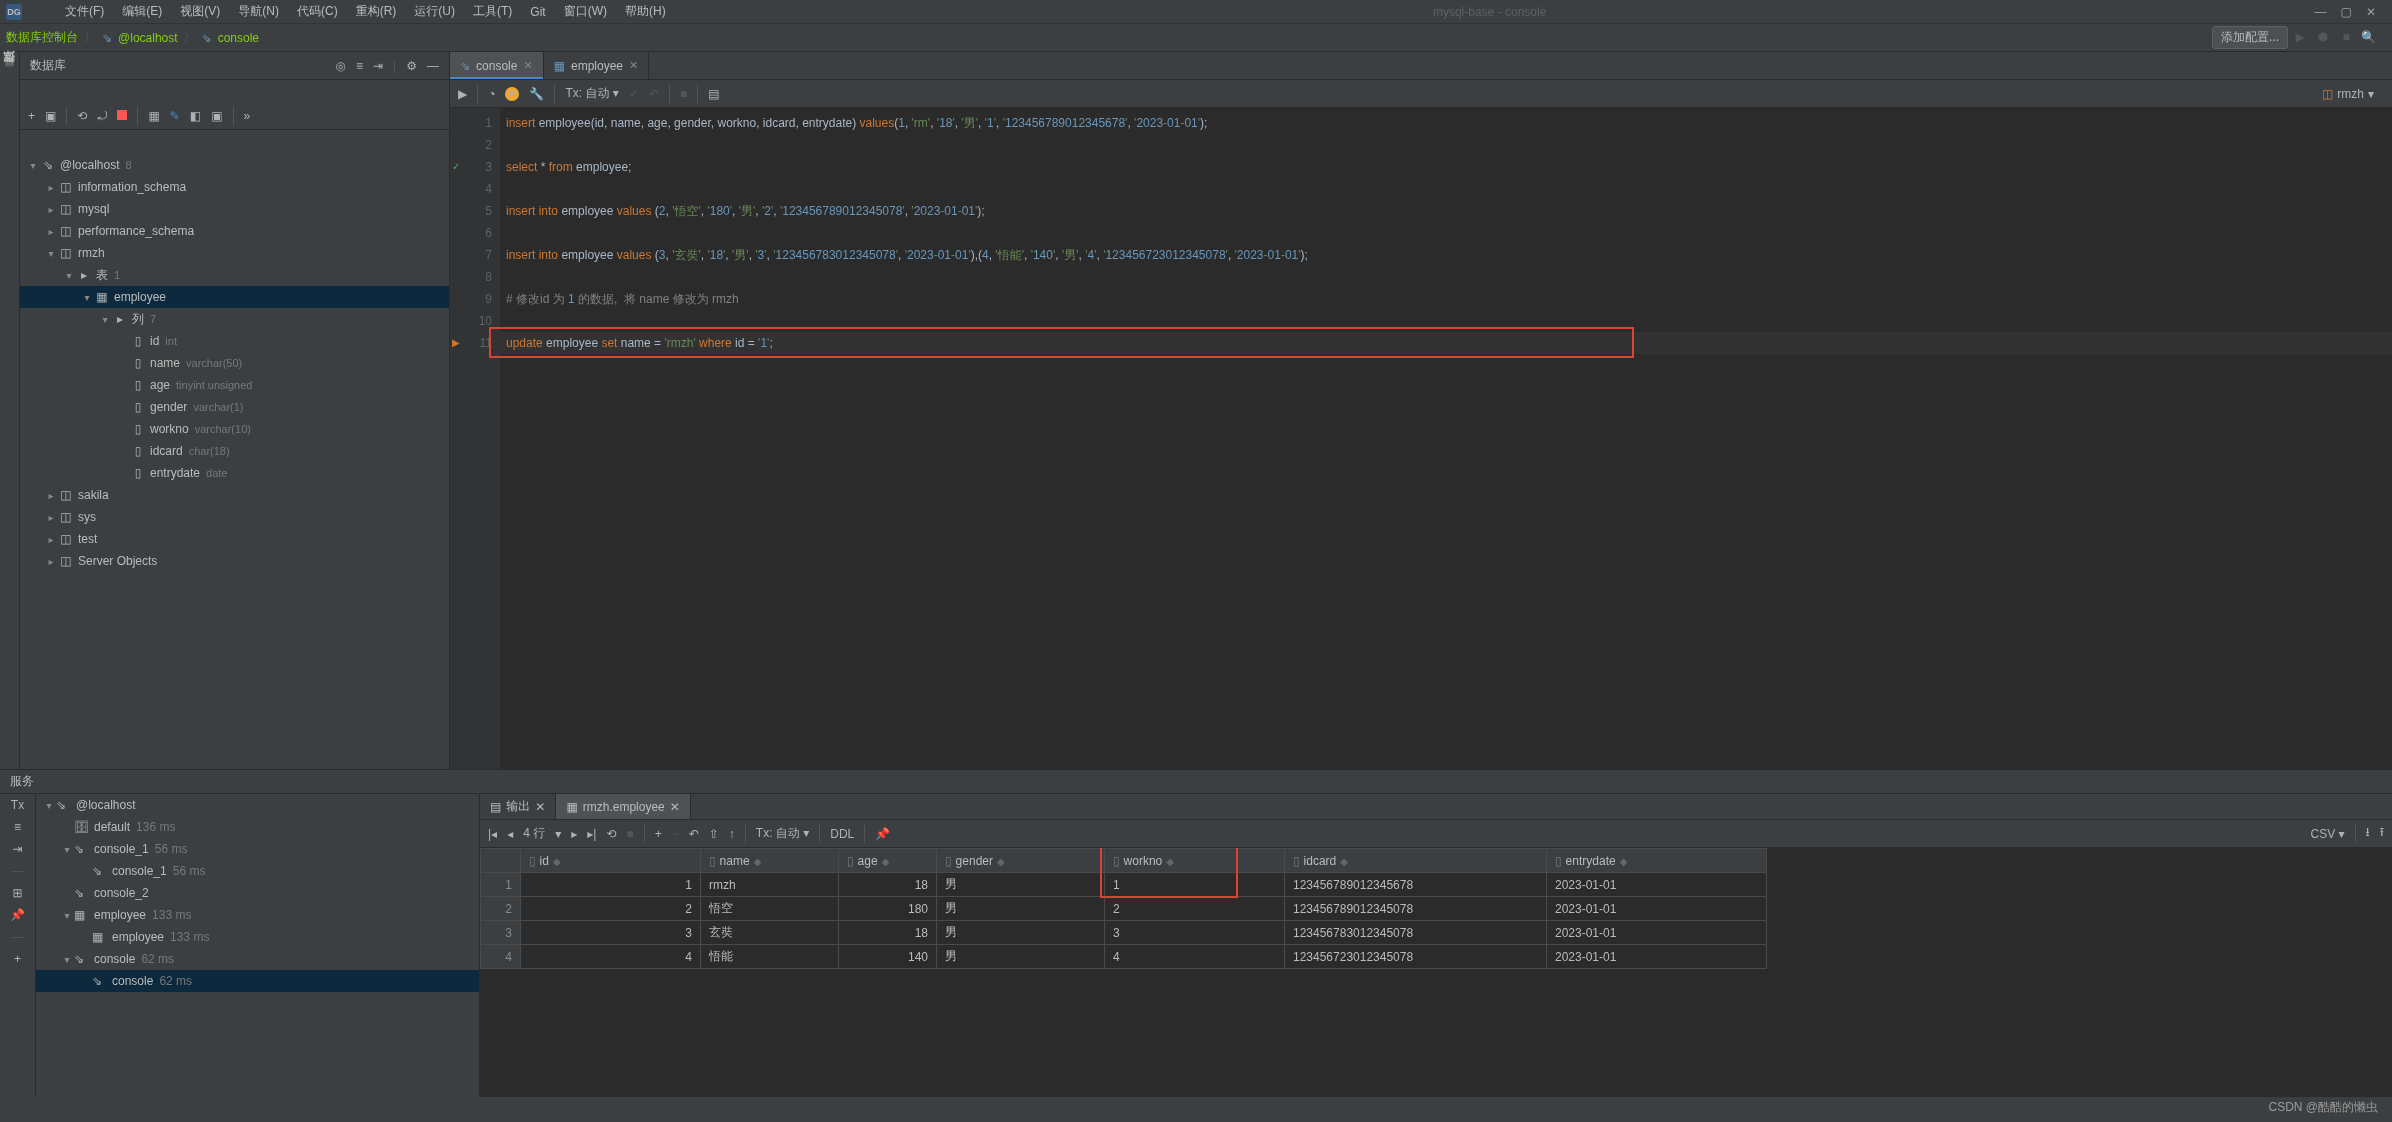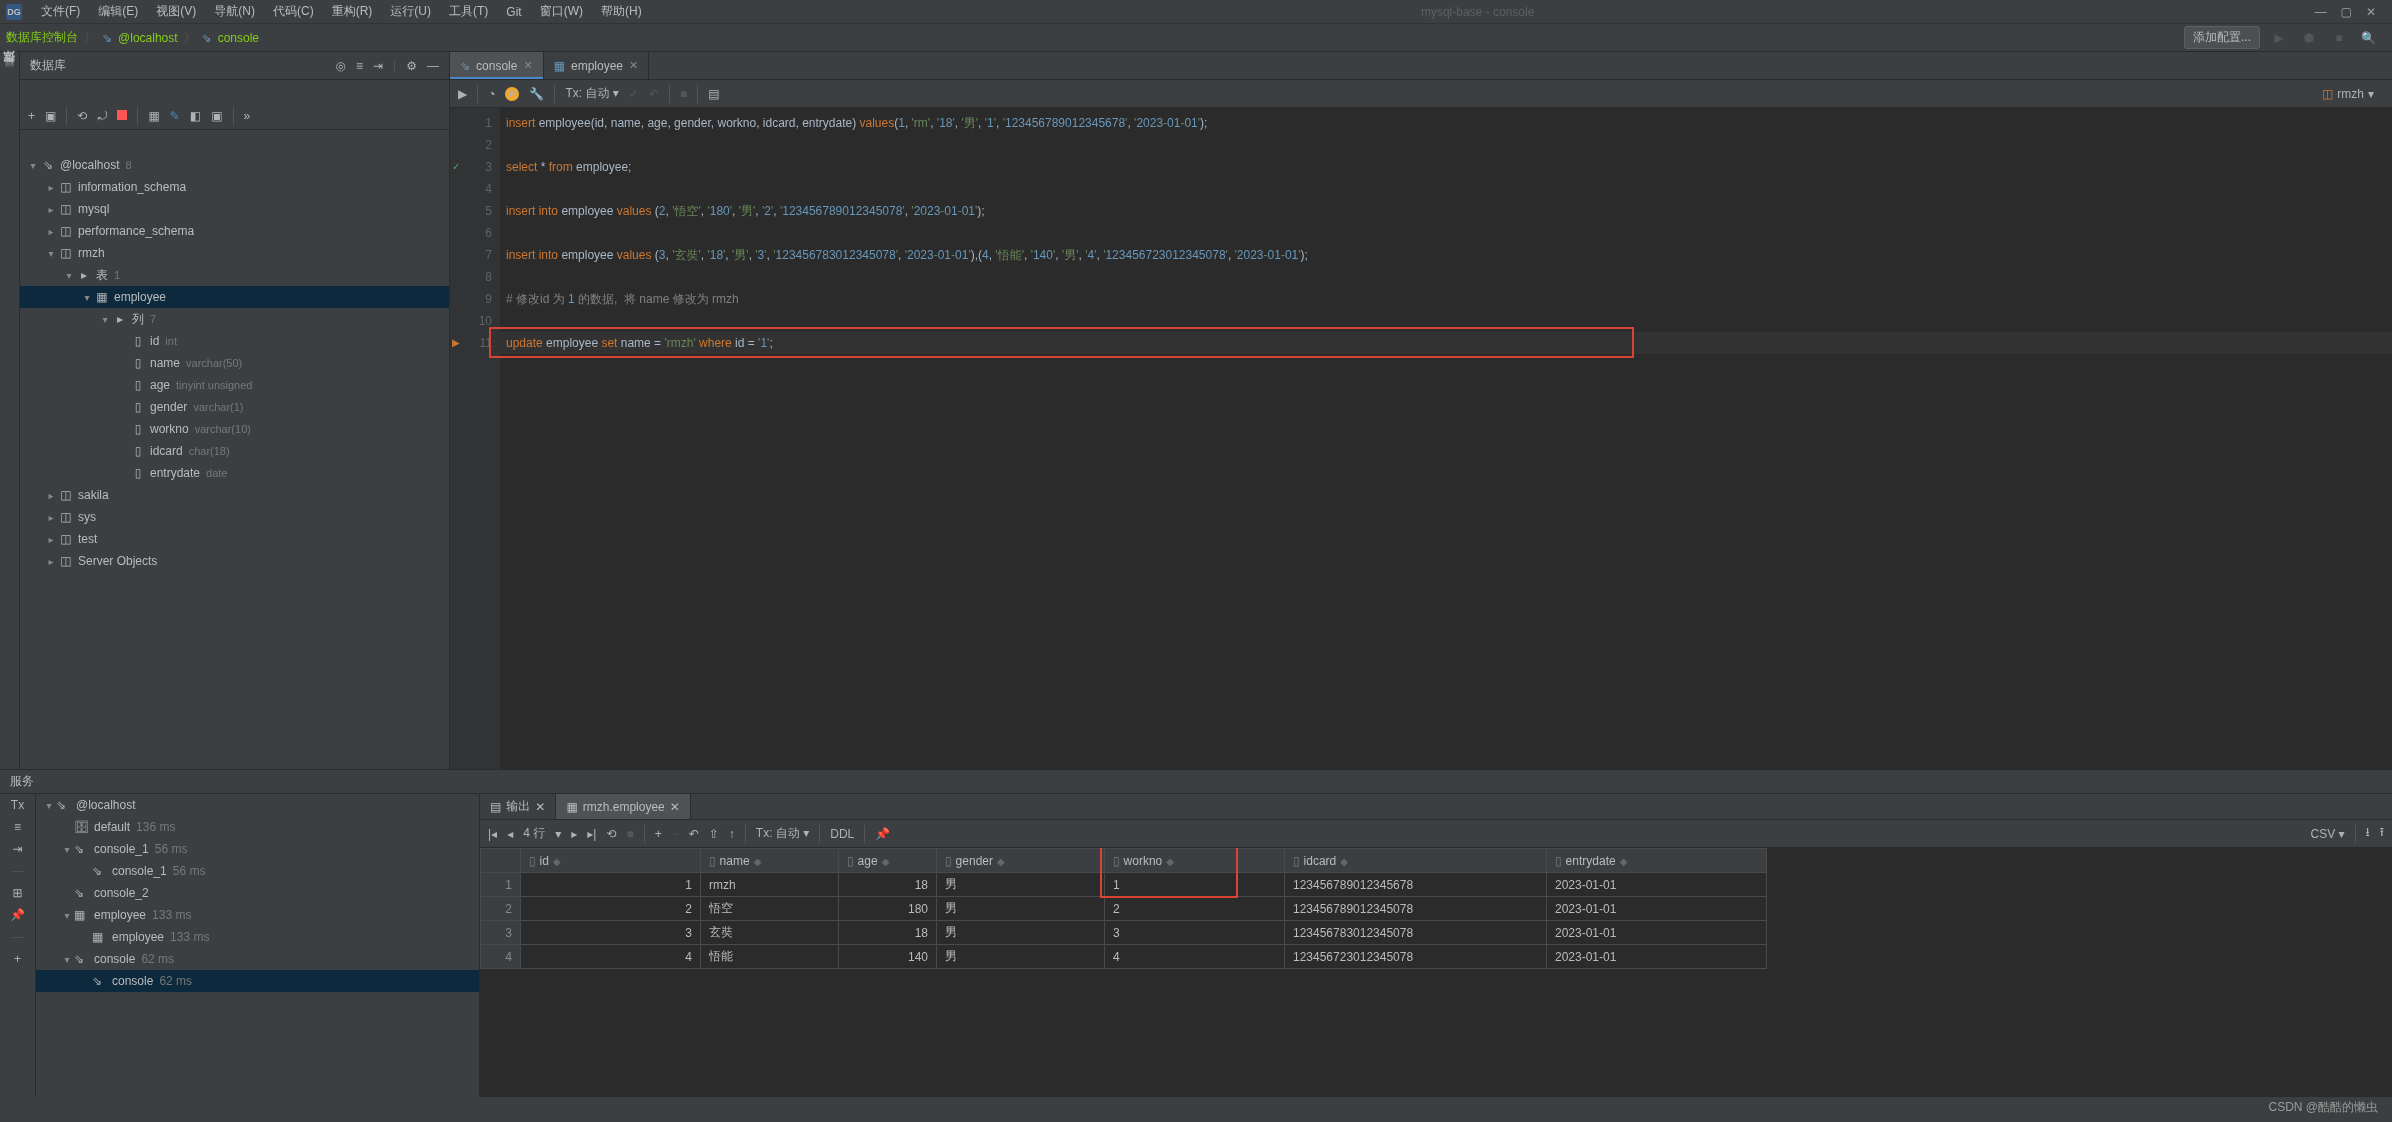--- a/index.html
+++ b/index.html
@@ -1,27 +1,27 @@
 <!DOCTYPE html>
 <html><head>
 <meta charset="utf-8">
 <style>
 * { margin:0; padding:0; box-sizing:border-box; font-family:"Microsoft YaHei",sans-serif; font-size:12px; }
 body { background:#3c3f41; color:#bbb; width:2392px; height:1122px; overflow:hidden; position:relative; }
 .row { display:flex; align-items:center; }
-.topbar { height:24px; background:#3c3f41; border-bottom:1px solid #323232; padding:0 6px; }
+.topbar { height:24px; background:#3c3f41; border-bottom:1px solid #323232; padding:0 6px;gap:24px; }
 .logo { width:16px; height:16px; background:#365880; border-radius:2px; margin-right:10px; display:flex; align-items:center; justify-content:center; color:#bbb; font-size:9px; font-weight:bold;}
 .menu-item { padding:0 9px; cursor:pointer; color:#bbb; }
 .title-center { flex:1; text-align:center; color:#5f5f5f; }
 .win-btns { display:flex; gap:14px; padding:0 10px; color:#a0a0a0;}
 .navbar { height:28px; background:#3c3f41; border-bottom:1px solid #2b2b2b; padding:0 6px; justify-content:space-between;}
 .breadcrumb { display:flex; align-items:center; gap:6px; }
 .bc-item { color:#84cc16; cursor:pointer;}
 .bc-sep { color:#666; }
-.nav-right { display:flex; align-items:flex-end; gap:8px; padding-right:6px;}
+.nav-right { display:flex; align-items:flex-start; gap:1px; padding-right:6px;}
 .btn { padding:2px 8px; background:#4c5052; border:1px solid #5e6060; color:#bbb; border-radius:3px; cursor:pointer;}
 .icon-btn { width:22px; height:22px; display:flex; align-items:center; justify-content:center; cursor:pointer; color:#afb1b3;}
 .main { display:flex; height:717px; }
 .side-tab { width:20px; background:#3c3f41; border-right:1px solid #2b2b2b; display:flex; flex-direction:column; align-items:center; padding-top:4px;}
 .side-tab-label { writing-mode:vertical-rl; transform:rotate(180deg); color:#bbb; padding:6px 0;}
 .db-panel { width:430px; background:#3c3f41; border-right:1px solid #2b2b2b; display:flex; flex-direction:column;gap:22px;}
 .panel-header { height:28px; border-bottom:1px solid #2b2b2b; padding:0 10px; justify-content:space-between;}
 .panel-tools { display:flex; gap:10px; color:#afb1b3;}
 .panel-tools span{cursor:pointer;}
 .panel-toolbar { height:28px; border-bottom:1px solid #2b2b2b; padding:0 8px; gap:10px; }

